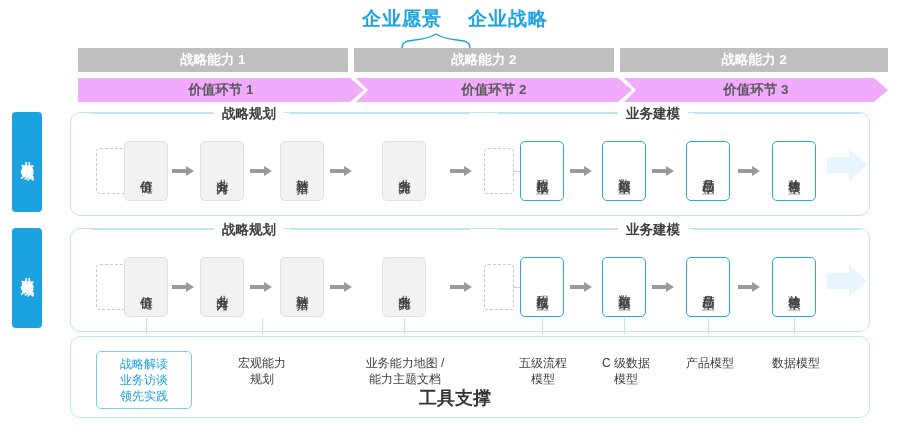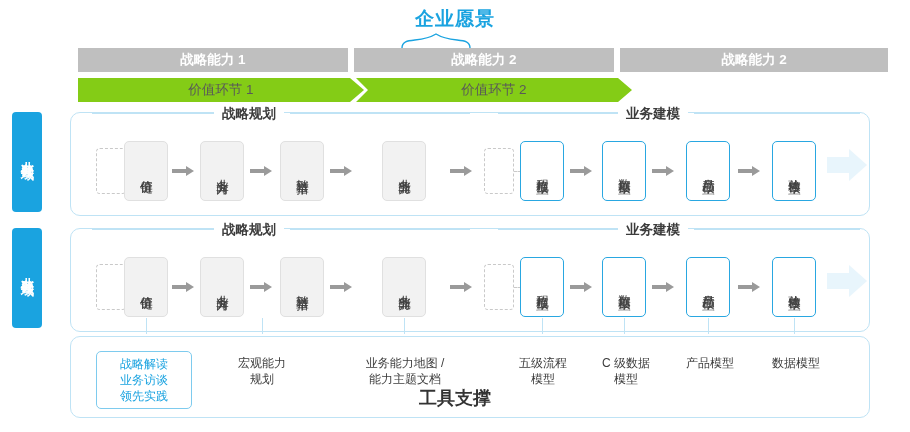--- a/index.html
+++ b/index.html
@@ -26,22 +26,22 @@
     height:24px;background:#bfbfbf;color:#ffffff;
     font-size:13.5px;font-weight:bold;
     display:flex;align-items:center;justify-content:center;
     margin-right:6px;
   }
   .cap-cell:last-child{margin-right:0;}
 
   
   .stage-band{position:absolute;top:78px;left:78px;width:810px;height:24px;}
   .stage{
-    position:absolute;top:0;height:24px;background:#84cc16;color:#595959;
-    font-size:13.5px;font-weight:normal;
+    position:absolute;top:0;height:24px;background:#f0abfc;color:#595959;
+    font-size:13.5px;font-weight:bold;
     display:flex;align-items:center;justify-content:center;
   }
   .stage.chev{clip-path:polygon(0 0, calc(100% - 14px) 0, 100% 50%, calc(100% - 14px) 100%, 0 100%);}
   .stage.chev-both{clip-path:polygon(0 0, calc(100% - 14px) 0, 100% 50%, calc(100% - 14px) 100%, 0 100%, 12px 50%);}
 
   
   .domain-label{
     position:absolute;left:12px;width:30px;
     background:#1aa3e0;color:#fff;border-radius:4px;
     display:flex;align-items:center;justify-content:center;
@@ -112,36 +112,38 @@
   }
   .connector{position:absolute;background:#bfe3f5;width:1px;}
 </style>
 </head>
 <body>
 
 <div class="canvas">
 
   <div class="top-titles">
     <div>企业愿景</div>
+    <div>企业战略</div>
   </div>
 
   <svg style="position:absolute;left:400px;top:30px;" width="150" height="20">
     <path d="M2,18 C2,6 20,14 36,4 C52,14 70,6 70,18" fill="none" stroke="#1aa3e0" stroke-width="1.4"></path>
     <path d="M72,18 C72,6 90,14 106,4 C122,14 140,6 140,18" fill="none" stroke="#1aa3e0" stroke-width="1.4" opacity="0"></path>
   </svg>
 
   <div class="cap-band">
     <div class="cap-cell" style="width:272px">战略能力 1</div>
     <div class="cap-cell" style="width:262px">战略能力 2</div>
     <div class="cap-cell" style="width:270px">战略能力 2</div>
   </div>
 
   <div class="stage-band">
     <div class="stage chev" style="left:0px;width:286px">价值环节 1</div>
     <div class="stage chev-both" style="left:278px;width:276px">价值环节 2</div>
+    <div class="stage chev-both" style="left:546px;width:264px">价值环节 3</div>
   </div>
 
   <div class="domain-label" id="dom1">业务领域 1</div>
   <div class="domain-label" id="dom2">业务领域 2</div>
 
   <div class="row-box" id="row1">
     <svg class="row-arrow" viewBox="0 0 40 32">
       <polygon points="0,8 22,8 22,0 40,16 22,32 22,24 0,24" fill="#e8f5fc"></polygon>
     </svg>
   </div>

